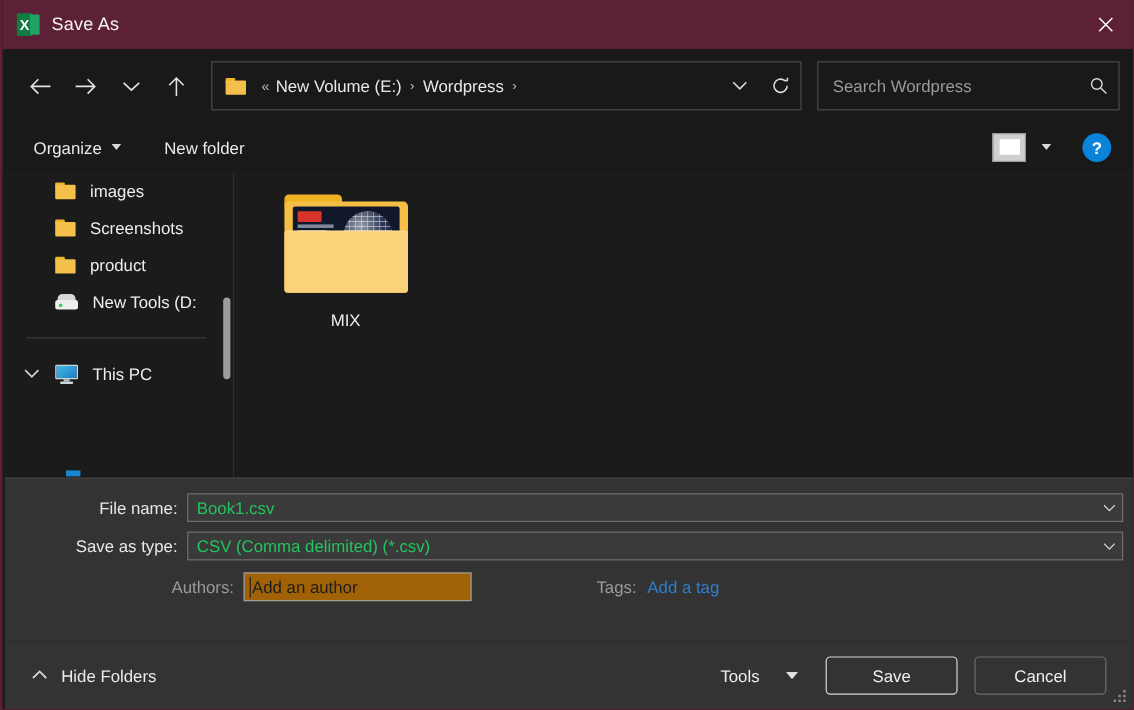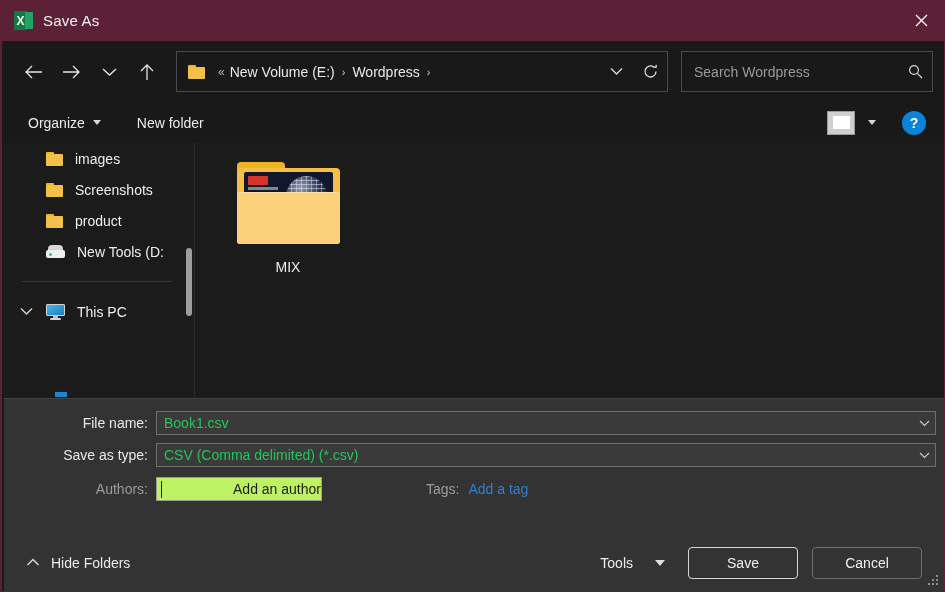--- a/index.html
+++ b/index.html
@@ -313,21 +313,21 @@
     height: 136px;
     background: #333333;
     border-top: 1px solid #444;
   }
   .form-row {
     position: absolute; left: 0; right: 0;
     display: flex; align-items: center;
   }
   .row-filename { top: 12px; height: 24px; }
   .row-savetype { top: 44px; height: 24px; }
-  .row-authors  { top: 78px; height: 24px; }
+  .row-authors  { top: 78px; height: 24px; padding-left: 47px; }
 
   .form-label {
     width: 152px; text-align: right;
     color: #e8e8e8; font-size: 14px; padding-right: 8px;
     flex: 0 0 auto;
   }
   .form-label.dim { color: #9b9b9b; }
 
   .combo {
     flex: 1 1 auto; height: 24px; margin-right: 8px;
@@ -337,23 +337,23 @@
   .combo .val {
     flex: 1; color: #22c55e; font-size: 14px; padding-left: 7px;
     white-space: nowrap; overflow: hidden;
   }
   .combo .chev {
     width: 22px; display: flex; align-items: center; justify-content: center;
     color: #cfcfcf;
   }
 
   .author-input {
-    width: 166px; height: 24px; flex: 0 0 auto;
-    background: #bef264; border: 1px solid #9d9d9d;
-    display: flex; align-items: center; position: relative; justify-content: flex-end;
+    width: 190px; height: 24px; flex: 0 0 auto;
+    background: #a16207; border: 1px solid #9d9d9d;
+    display: flex; align-items: center; position: relative;
   }
   .author-input .caret {
     position: absolute; left: 4px; top: 3px; width: 1px; height: 17px;
     background: #222;
   }
   .author-input .val {
     color: #1d1d1d; font-size: 14px; padding-left: 6px;
   }
   .tags-group {
     display: flex; align-items: center; gap: 9px;

